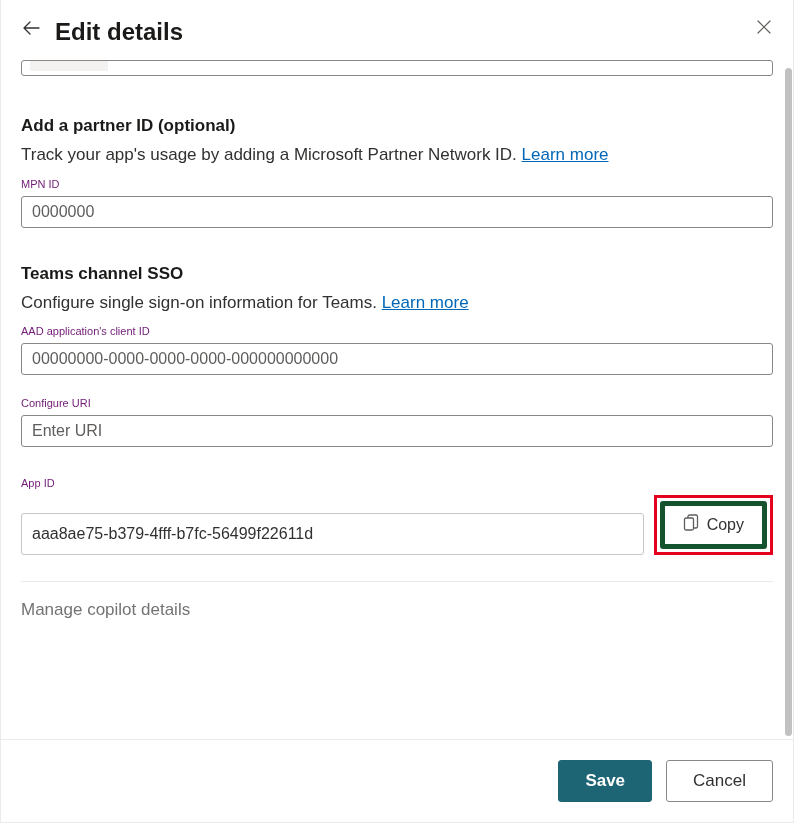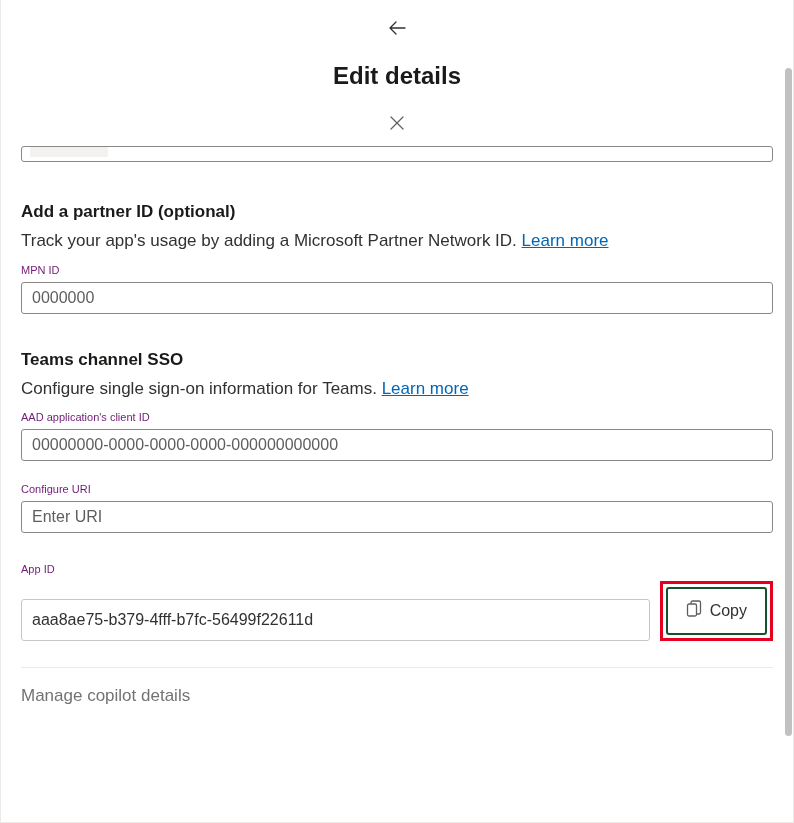--- a/index.html
+++ b/index.html
@@ -18,24 +18,23 @@
     .panel {
       width: 100%;
       height: 100%;
       display: flex;
       flex-direction: column;
       border: 1px solid #edebe9;
       border-top: none;
     }
     .header {
       display: flex;
-      align-items: center;
+      align-items: flex-start;
       padding: 18px 20px 14px 20px;
-      gap: 24px;
-      flex-direction: column;
+      gap: 14px;
     }
     .back-icon {
       width: 20px;
       height: 20px;
       display: flex;
       align-items: center;
       justify-content: center;
       cursor: pointer;
       color: #323130;
     }
@@ -139,21 +138,21 @@
       background: #fff;
       color: #323130;
     }
     .copy-button {
       display: flex;
       align-items: center;
       justify-content: center;
       gap: 8px;
       height: 48px;
       padding: 0 18px;
-      border: 2px solid #14532d;
+      border: 5px solid #14532d;
       border-radius: 3px;
       background: #fff;
       font-size: 16px;
       color: #323130;
       cursor: pointer;
       font-family: inherit;
     }
     .copy-highlight {
       border: 3px solid #e6001f;
       padding: 3px;
@@ -272,15 +271,19 @@
           </div>
         </div>
       </div>
     </div>
 
     <hr class="divider">
 
     <a href="#" class="manage-link">Manage copilot details</a>
   </div>
 
+  <div class="footer">
+    <button class="btn btn-primary">Save</button>
+    <button class="btn btn-secondary">Cancel</button>
+  </div>
 
   <div class="scrollbar"></div>
 </div>
 
 </body></html>

